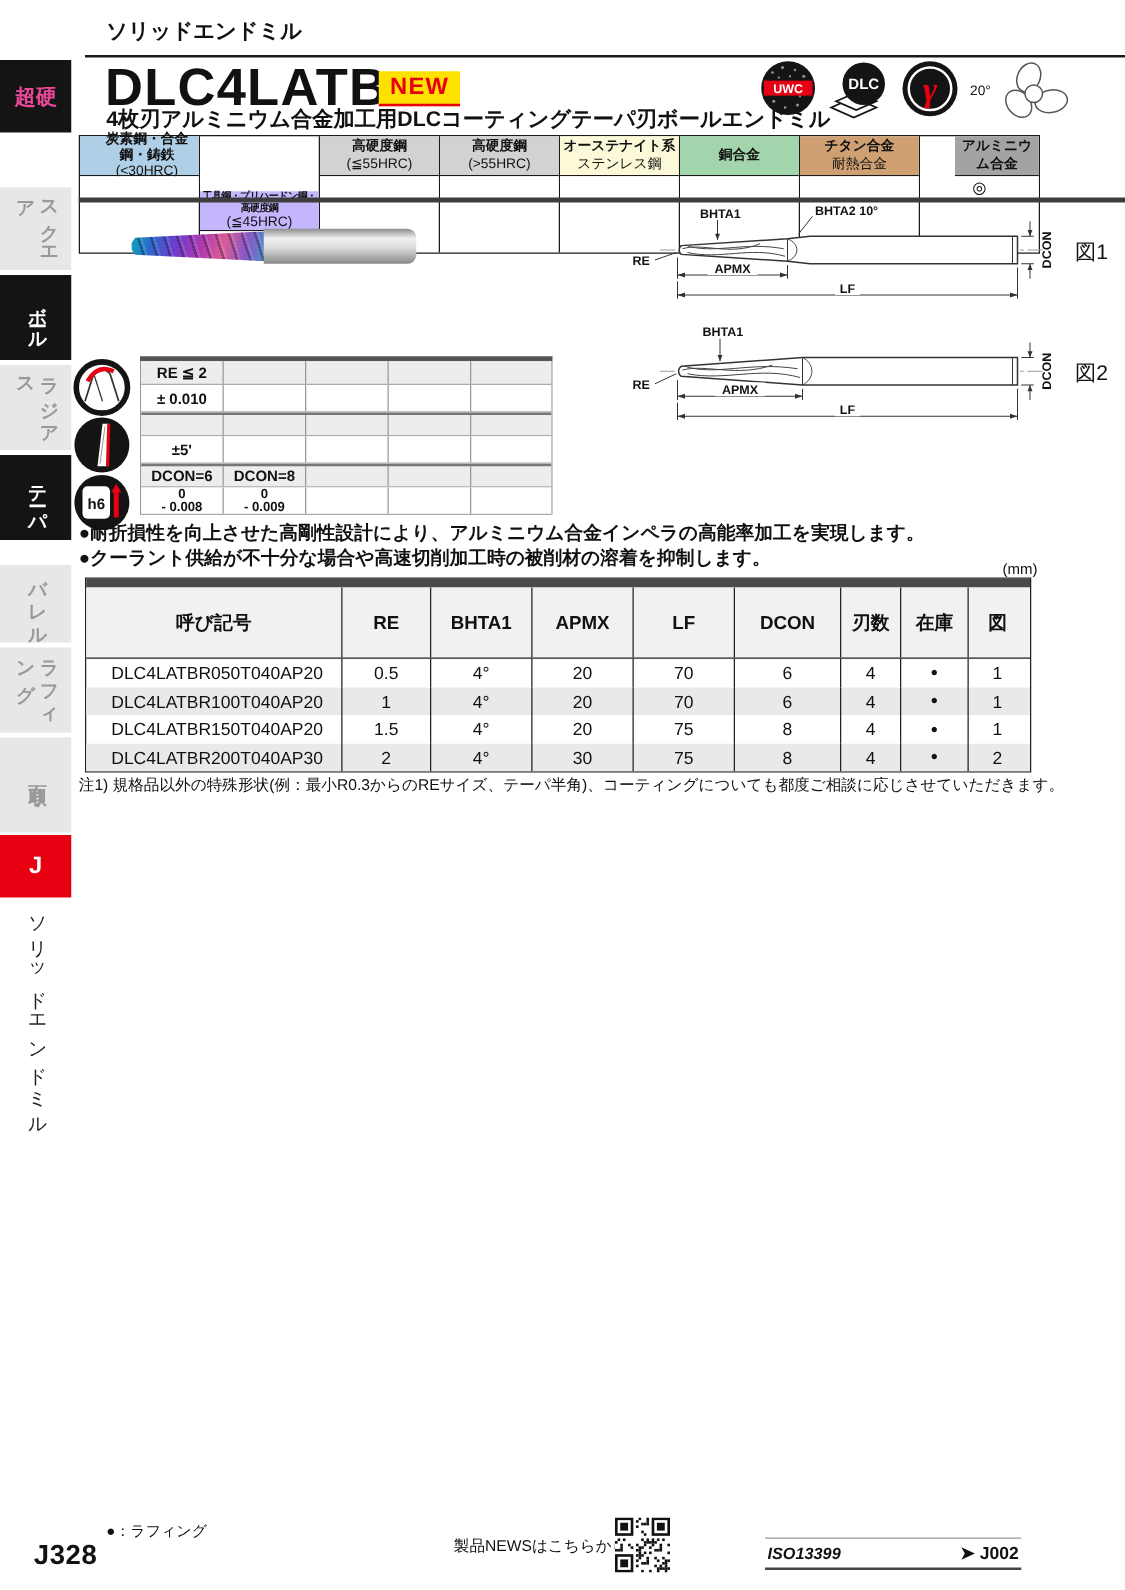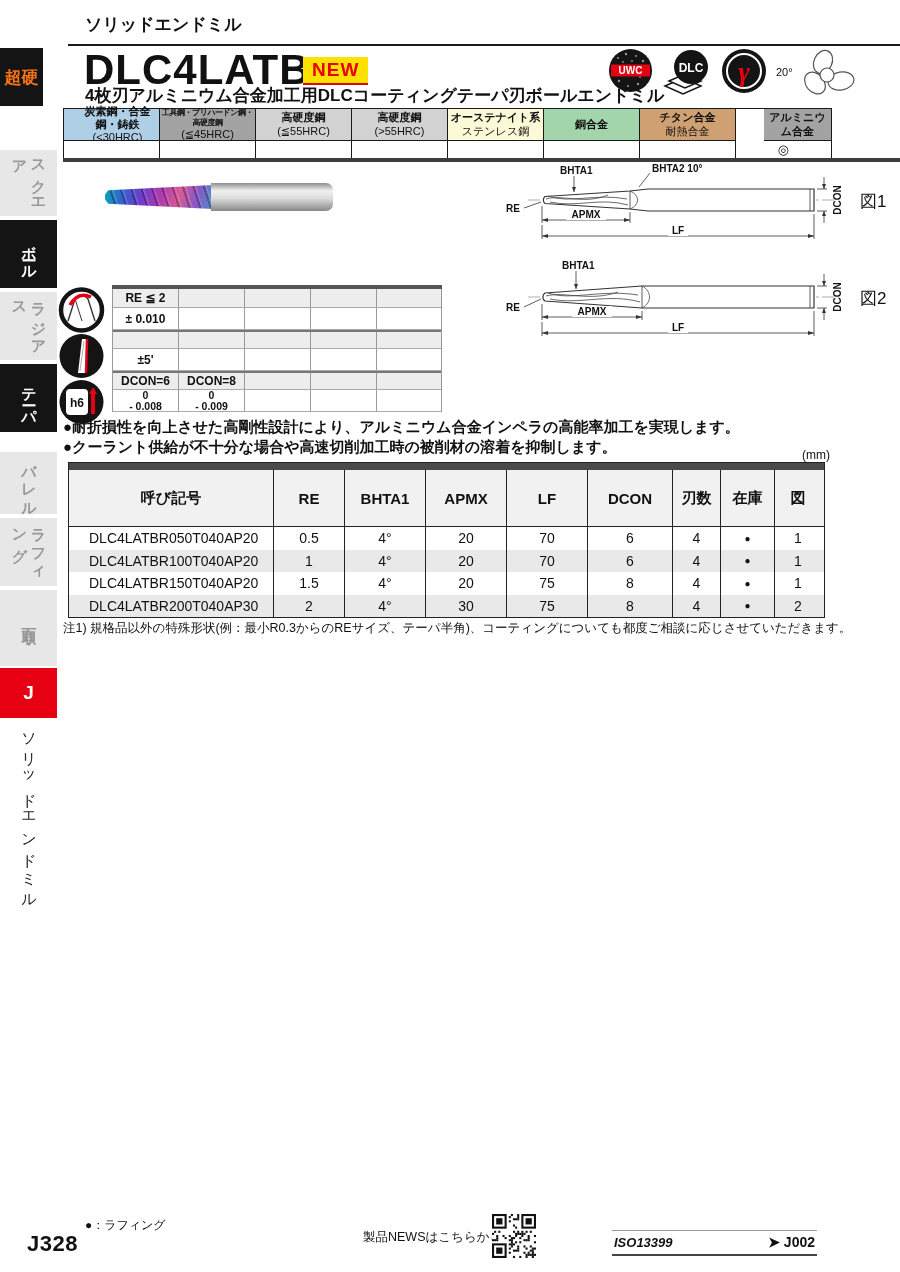--- a/index.html
+++ b/index.html
@@ -1,21 +1,21 @@
 <!DOCTYPE html>
 <html><head>
 <meta charset="utf-8">
 <style>
   html,body{margin:0;padding:0;background:#fff;}
   .page{position:relative;width:900px;height:1272px;background:#fff;overflow:hidden;
         font-family:"Liberation Sans",sans-serif;color:#111;}
   .abs{position:absolute;}
 
   
-  .tab-top{left:0;top:48px;width:43px;height:58px;background:#141414;color:#f97316;
+  .tab-top{left:0;top:48px;width:57px;height:58px;background:#141414;color:#ec4899;
            display:flex;align-items:center;justify-content:center;font-size:17px;font-weight:bold;text-align:center;}
   .side-tab{position:absolute;left:0;width:57px;background:#e7e7e7;color:#999;
             display:flex;align-items:center;justify-content:center;font-size:15px;font-weight:bold;}
   .side-tab span{writing-mode:vertical-rl;letter-spacing:2px;}
   .side-tab.active{background:#141414;color:#fff;}
   .tab-j{left:0;top:668px;width:57px;height:50px;background:#e60012;color:#fff;
          display:flex;align-items:center;justify-content:center;font-size:19px;font-weight:bold;}
   .side-cat{left:19px;top:722px;writing-mode:vertical-rl;font-size:15px;color:#222;letter-spacing:3px;}
 
   
@@ -178,21 +178,21 @@
 
   <div class="abs mat-table" id="mat-table">
       <div class="mat-col">
         <div class="mat-head" style="background: rgb(174, 207, 230); padding-left: 12px;">
           <div class="l1">炭素鋼・合金鋼・鋳鉄</div>
           <div class="l2">(&lt;30HRC)</div>
         </div>
         <div class="mat-val"></div>
       </div>
       <div class="mat-col">
-        <div class="mat-head" style="background: #a3a3a3;">
+        <div class="mat-head" style="background: #c4b5fd; margin-top: 44px;">
           <div class="l1 small">工具鋼・プリハードン鋼・高硬度鋼</div>
           <div class="l2">(≦45HRC)</div>
         </div>
         <div class="mat-val"></div>
       </div>
       <div class="mat-col">
         <div class="mat-head" style="background: rgb(210, 210, 210);">
           <div class="l1">高硬度鋼</div>
           <div class="l2">(≦55HRC)</div>
         </div>

